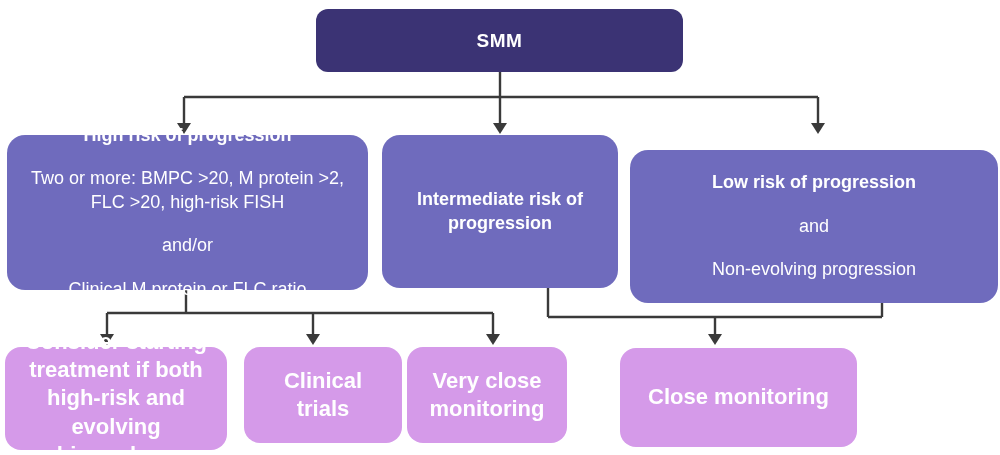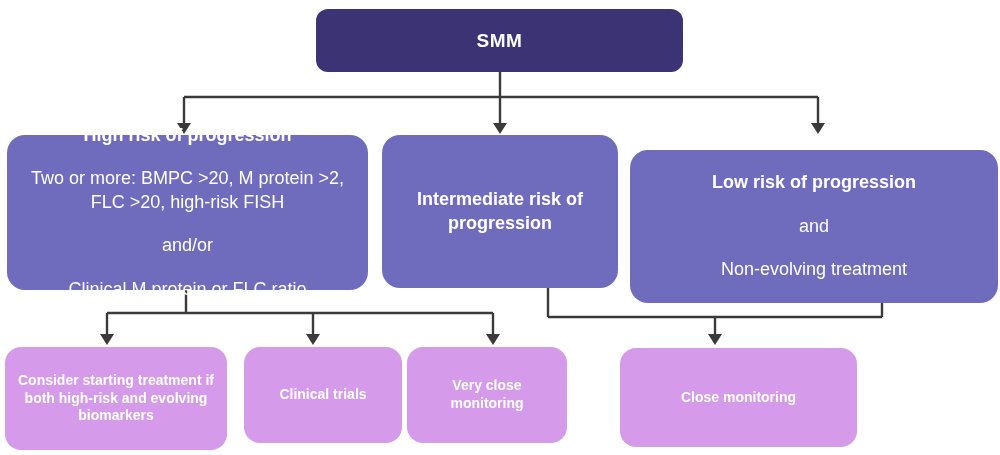--- a/index.html
+++ b/index.html
@@ -55,21 +55,21 @@
     gap: 20px;
     padding: 6px 10px;
   }
   .risk-node .node-title {
     font-weight: bold;
   }
   .action-node {
     background: var(--action-box, #d59ae9);
     border-radius: 16px;
     font-weight: bold;
-    font-size: 14px;
+    font-size: 22px;
     line-height: 1.28;
     padding: 6px 12px;
   }
   
   .n-smm          { left: 316px; top: 9px;   width: 367px; height: 63px; }
   .n-high         { left: 7px;   top: 135px; width: 361px; height: 155px; }
   .n-intermediate { left: 382px; top: 135px; width: 236px; height: 153px; }
   .n-low          { left: 630px; top: 135px; width: 368px; height: 153px; margin-top: 15px; }
   .n-consider     { left: 5px;   top: 347px; width: 222px; height: 103px; }
   .n-trials       { left: 244px; top: 347px; width: 158px; height: 96px; }
@@ -117,21 +117,21 @@
     <div class="node-line">Clinical M protein or FLC ratio</div>
   </div>
 
   <div class="node risk-node n-intermediate">
     <div class="node-title">Intermediate risk of progression</div>
   </div>
 
   <div class="node risk-node n-low">
     <div class="node-title">Low risk of progression</div>
     <div class="node-line">and</div>
-    <div class="node-line">Non-evolving treatment</div>
+    <div class="node-line">Non-evolving progression</div>
   </div>
 
   <div class="node action-node n-consider">
     <div>Consider starting treatment if both high-risk and evolving biomarkers</div>
   </div>
 
   <div class="node action-node n-trials">
     <div>Clinical trials</div>
   </div>
 

